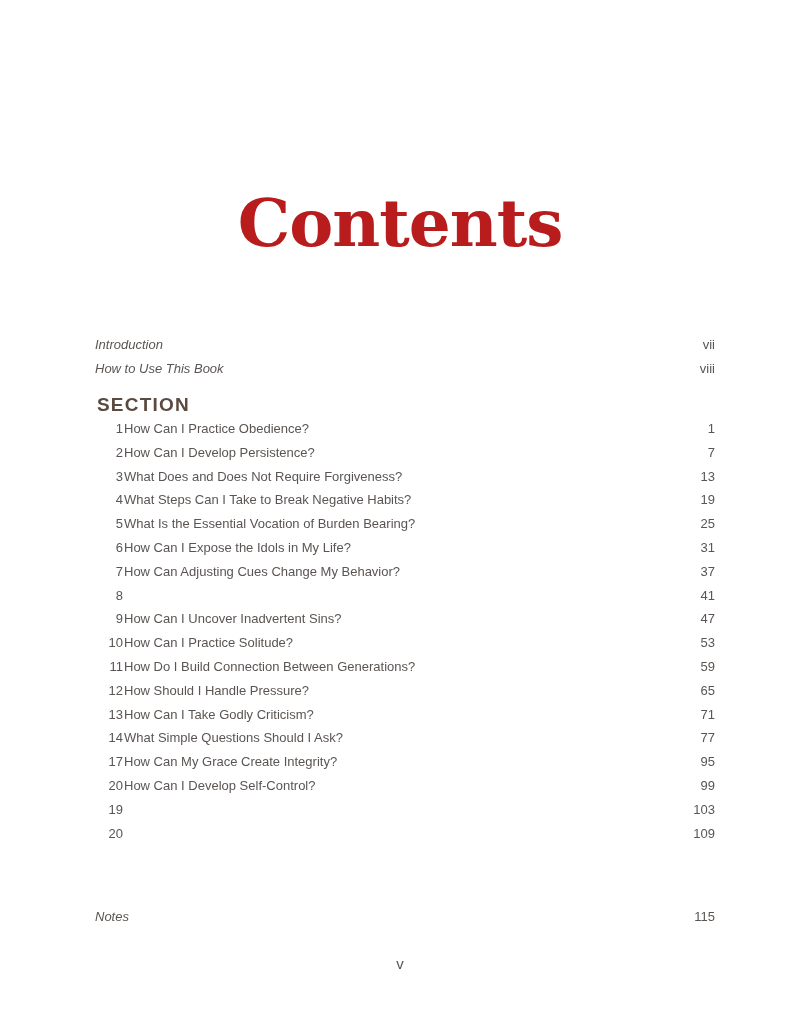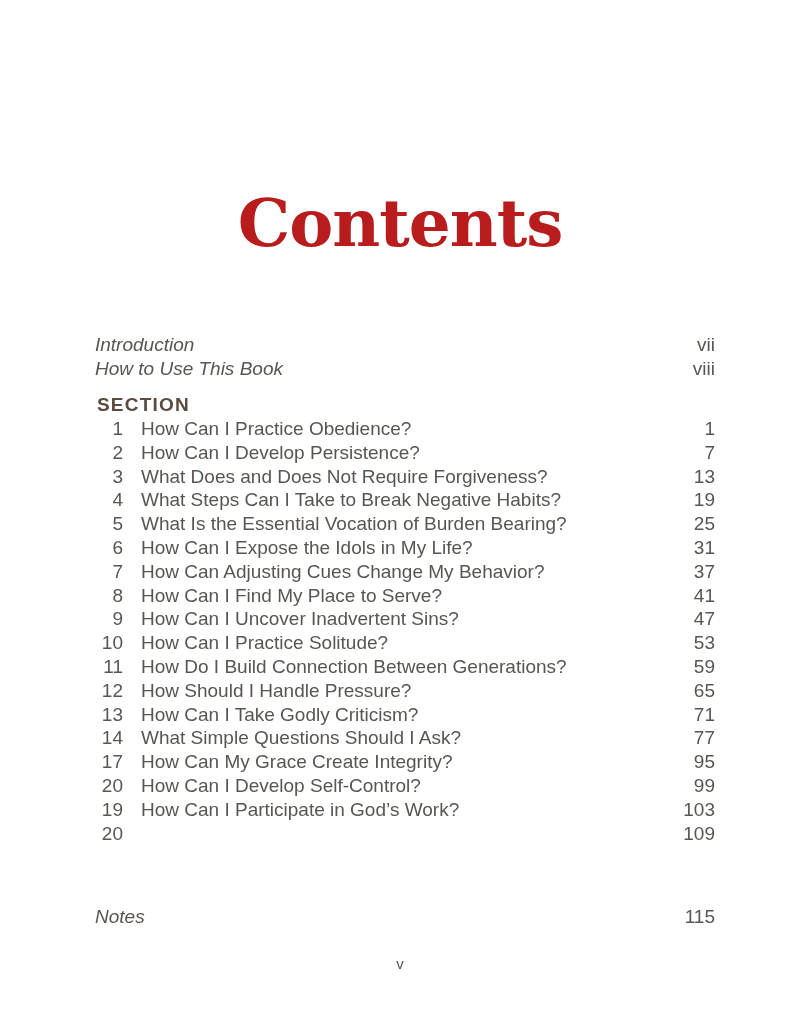--- a/index.html
+++ b/index.html
@@ -7,34 +7,34 @@
   .title {
     position: absolute; left: 0; top: 183px; width: 800px;
     text-align: center; color: #b91c1c;
     font-family: "DejaVu Serif", "Liberation Serif", serif;
     font-weight: bold; font-size: 66px; line-height: 80px;
     letter-spacing: -1px;
   }
   .toc {
     position: absolute; left: 95px; width: 620px;
     font-family: "Liberation Sans", "DejaVu Sans", sans-serif;
-    color: #5a5552; font-size: 19px;
+    color: #5a5552; font-size: 13px;
   }
   .row { position: relative; height: 23.8px; line-height: 23.8px; }
   .row .lbl { position: absolute; left: 0; white-space: nowrap; }
   .row .pg { position: absolute; right: 0; text-align: right; }
   .front .lbl, .back .lbl { font-style: italic; }
   .sec-head {
     position: absolute; left: 97px; top: 394px;
     font-family: "Liberation Sans", "DejaVu Sans", sans-serif;
     font-weight: bold; font-size: 19px; letter-spacing: 1.2px;
     color: #5b4a40;
   }
   .chap .num { position: absolute; right: 592px; text-align: right; }
-  .chap .lbl { left: 46px; }
+  .chap .lbl { left: 29px; }
   .folio {
     position: absolute; left: 0; width: 800px; top: 955px; text-align: center;
     font-family: "Liberation Sans", "DejaVu Sans", sans-serif;
     font-size: 15px; color: #5a5552;
   }
 </style>
 </head>
 <body>
 
 <div class="title">Contents</div>
@@ -83,21 +83,20 @@
       <span class="lbl">How Can I Expose the Idols in My Life?</span>
       <span class="pg">31</span>
     </div>
   <div class="row chap">
       <span class="num">7</span>
       <span class="lbl">How Can Adjusting Cues Change My Behavior?</span>
       <span class="pg">37</span>
     </div>
   <div class="row chap">
       <span class="num">8</span>
-      <span class="lbl">How Can I Find My Place to Serve?</span>
       <span class="pg">41</span>
     </div>
   <div class="row chap">
       <span class="num">9</span>
       <span class="lbl">How Can I Uncover Inadvertent Sins?</span>
       <span class="pg">47</span>
     </div>
   <div class="row chap">
       <span class="num">10</span>
       <span class="lbl">How Can I Practice Solitude?</span>
@@ -128,21 +127,20 @@
       <span class="lbl">How Can My Grace Create Integrity?</span>
       <span class="pg">95</span>
     </div>
   <div class="row chap">
       <span class="num">20</span>
       <span class="lbl">How Can I Develop Self-Control?</span>
       <span class="pg">99</span>
     </div>
   <div class="row chap">
       <span class="num">19</span>
-      <span class="lbl">How Can I Participate in God’s Work?</span>
       <span class="pg">103</span>
     </div>
   <div class="row chap">
       <span class="num">20</span>
       <span class="pg">109</span>
     </div>
 </div>
 
 <div class="toc" style="top:905px;">
   <div class="row back">

